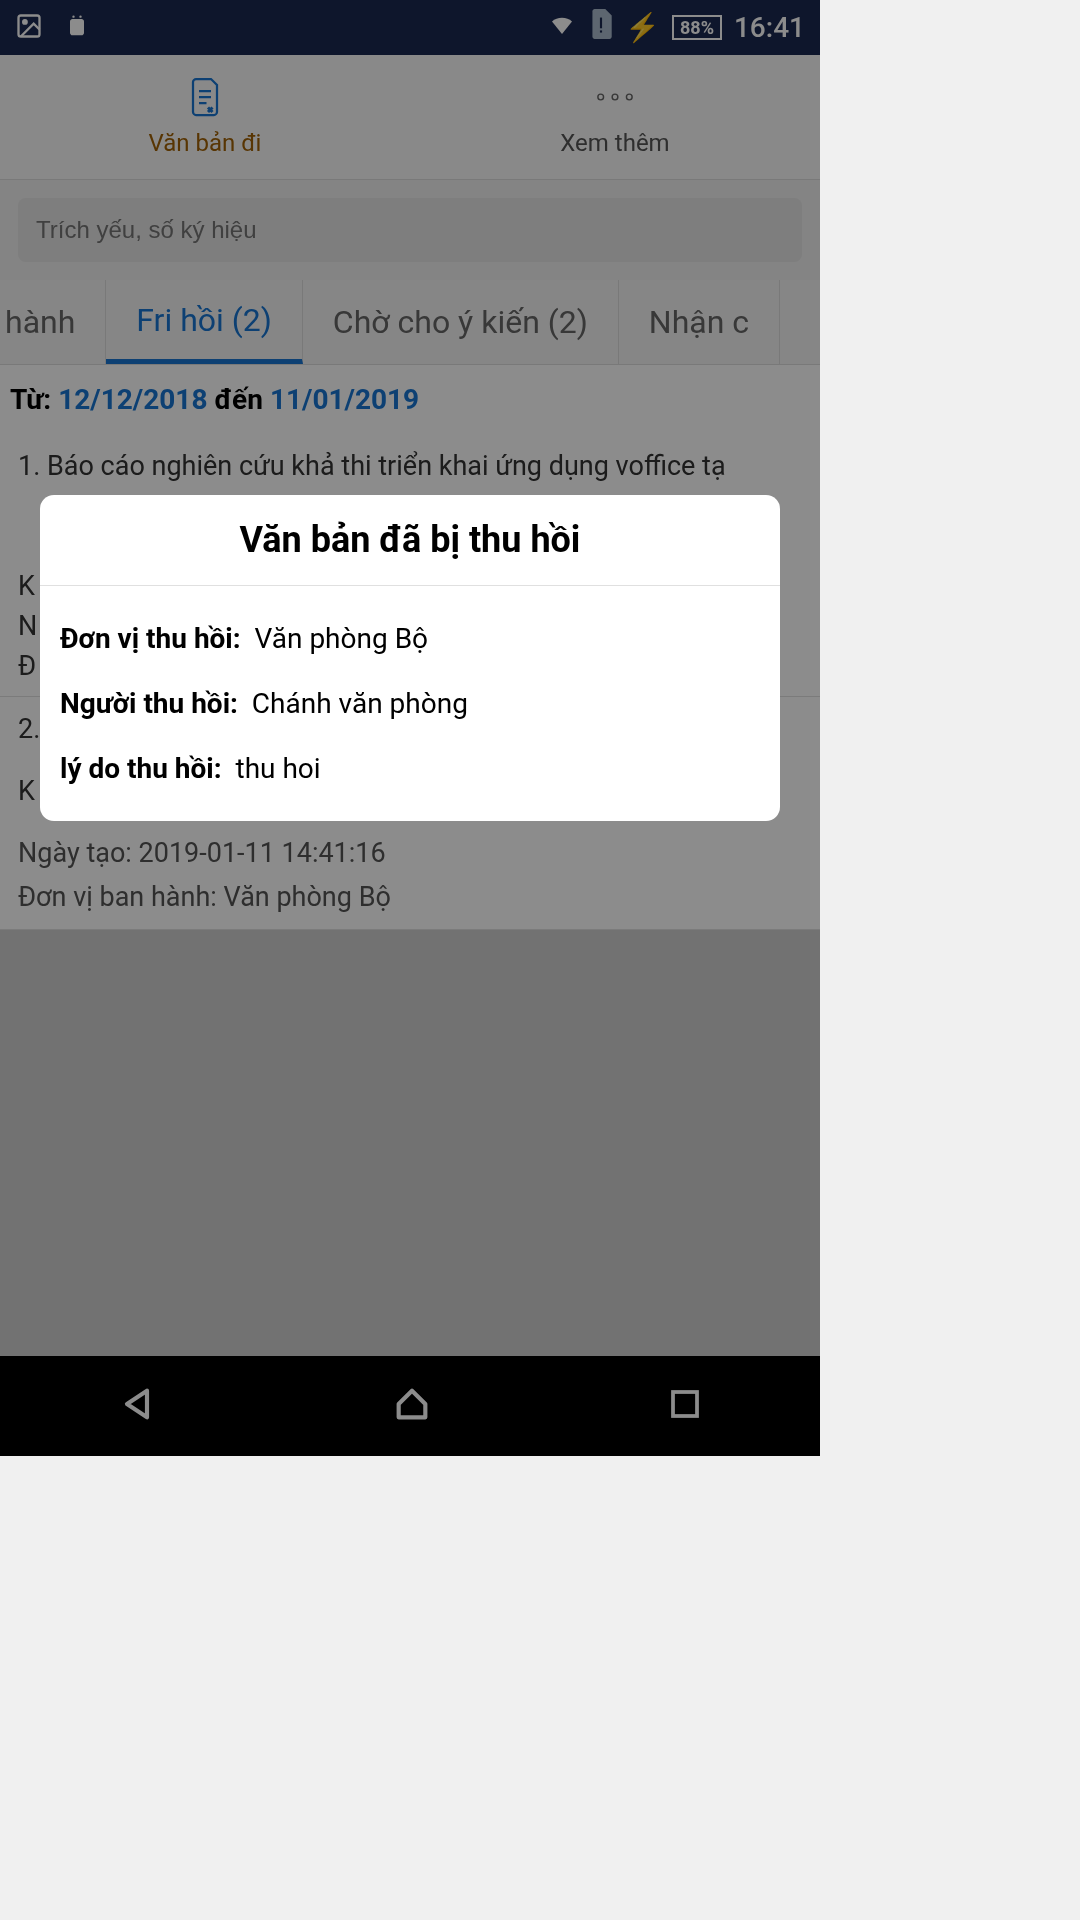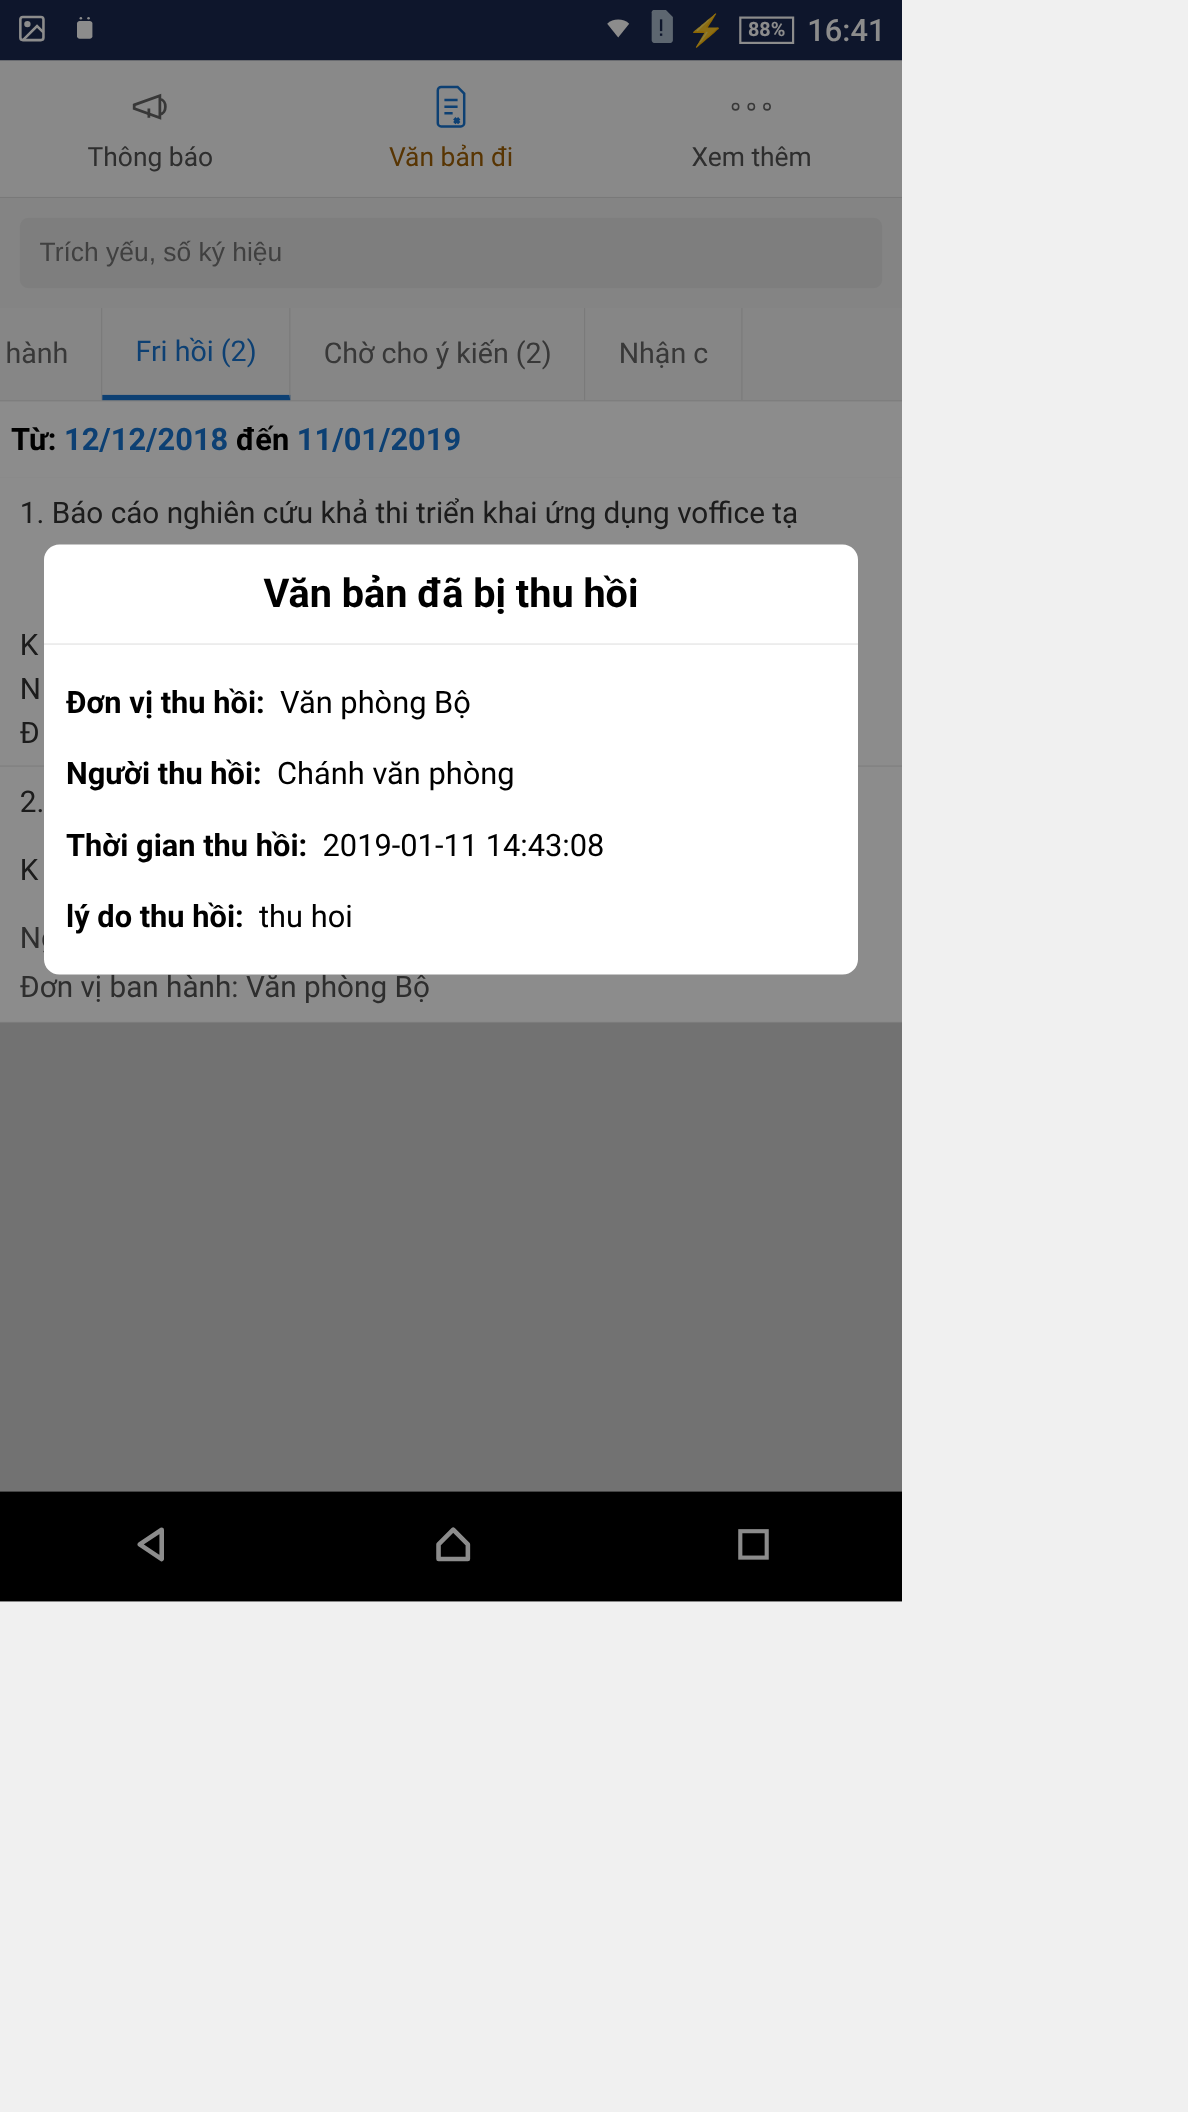--- a/index.html
+++ b/index.html
@@ -66,21 +66,21 @@
       background: #f5f5f5;
       display: flex;
       height: 85px;
       border-bottom: 1px solid #ddd;
       overflow: hidden;
     }
     .sub-tab {
       padding: 0 30px;
       display: flex;
       align-items: center;
-      font-size: 26px;
+      font-size: 32px;
       color: #666;
       border-right: 1px solid #ddd;
       white-space: nowrap;
     }
     .sub-tab.active {
       color: #1976d2;
       border-bottom: 5px solid #1976d2;
     }
     .sub-tab:first-child { padding-left: 5px; }
     
@@ -193,30 +193,20 @@
           <rect x="9" y="20" width="2" height="2" fill="#1a2850"></rect>
         </svg>
     </span>
     <span>⚡</span>
     <span class="battery-box">88%</span>
     <span>16:41</span>
   </div>
 </div>
 
 <div class="top-tabs">
-  <div class="top-tab">
-    <span class="top-tab-icon">
-      <svg width="42" height="42" viewBox="0 0 24 24" fill="none" stroke="#666" stroke-width="1.5">
-          <path d="M3 11l14-5v12L3 13v-2z"></path>
-          <path d="M11 13v5"></path>
-          <path d="M17 8c2 0 3 2 3 4s-1 4-3 4"></path>
-        </svg>
-    </span>
-    <span>Thông báo</span>
-  </div>
   <div class="top-tab active">
     <span class="top-tab-icon">
       <svg width="38" height="42" viewBox="0 0 24 28" fill="none" stroke="#1976d2" stroke-width="1.5">
           <path d="M6 2h10l4 4v18c0 1-1 2-2 2H6c-1 0-2-1-2-2V4c0-1 1-2 2-2z"></path>
           <path d="M8 10h8M8 14h8M8 18h5"></path>
           <path d="M17 21l-3 3m0-3l3 3" stroke-width="2"></path>
         </svg>
     </span>
     <span>Văn bản đi</span>
   </div>
@@ -279,24 +269,20 @@
   <div class="modal-body">
     <div class="modal-row">
       <span class="modal-label">Đơn vị thu hồi:</span>
       &nbsp;<span>Văn phòng Bộ</span>
     </div>
     <div class="modal-row">
       <span class="modal-label">Người thu hồi:</span>
       &nbsp;<span>Chánh văn phòng</span>
     </div>
     <div class="modal-row">
-      <span class="modal-label">Thời gian thu hồi:</span>
-      &nbsp;<span>2019-01-11 14:43:08</span>
-    </div>
-    <div class="modal-row">
       <span class="modal-label">lý do thu hồi:</span>
       &nbsp;<span>thu hoi</span>
     </div>
   </div>
 </div>
 
 <div class="nav-bar">
   <div class="nav-btn">
     <svg width="40" height="40" viewBox="0 0 24 24" fill="none" stroke="white" stroke-width="2.5">
         <path d="M18 4L6 12l12 8V4z" stroke-linejoin="round"></path>

